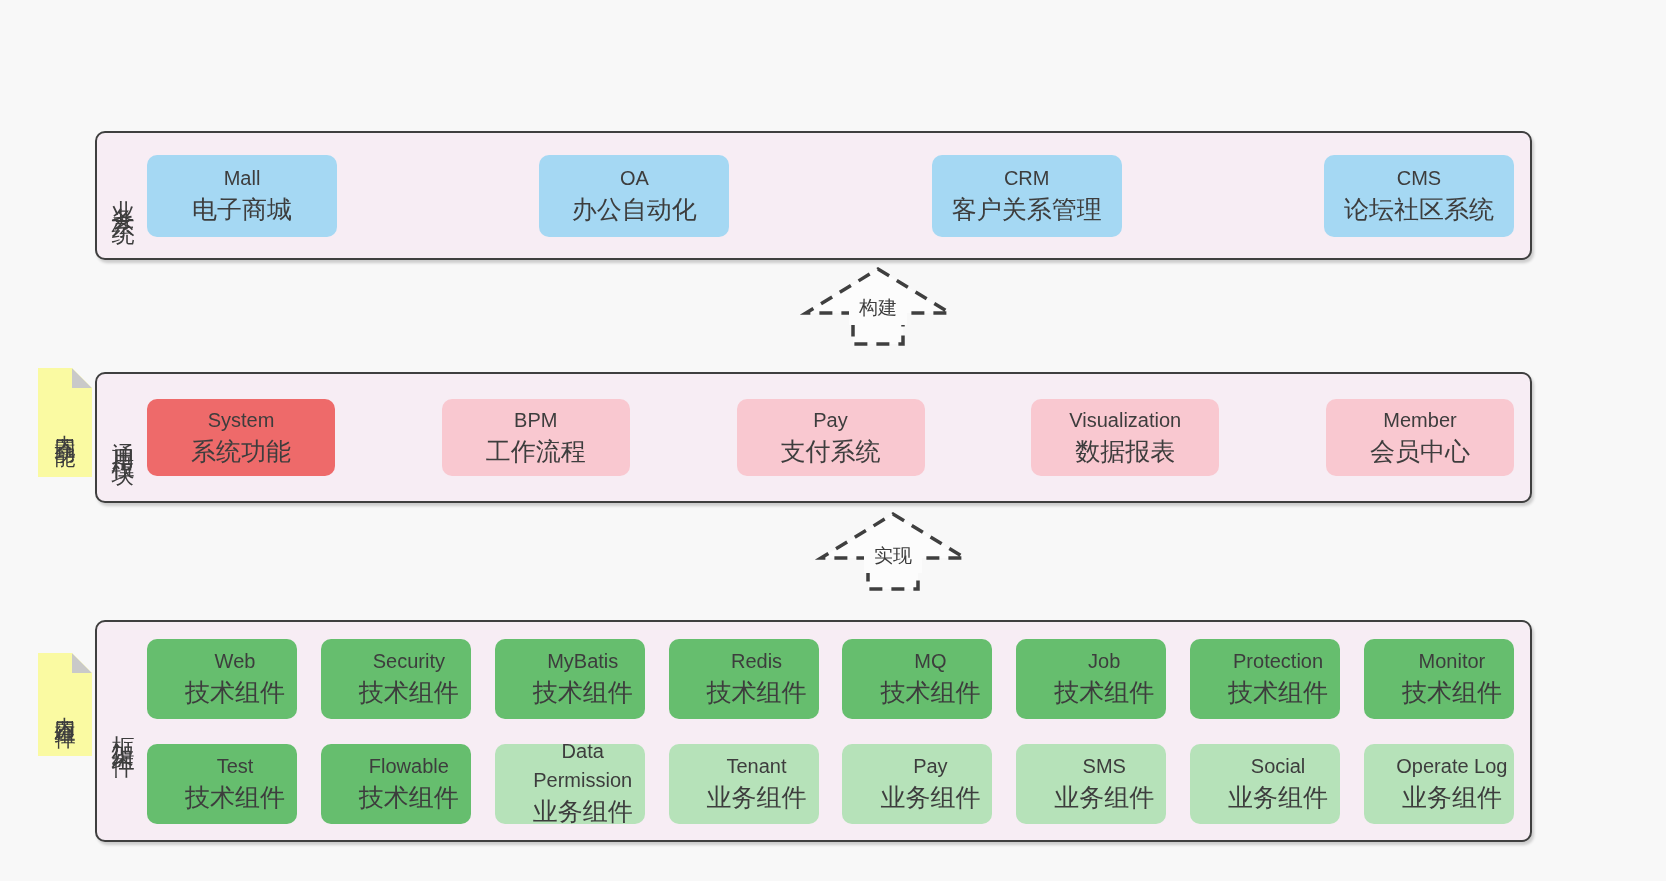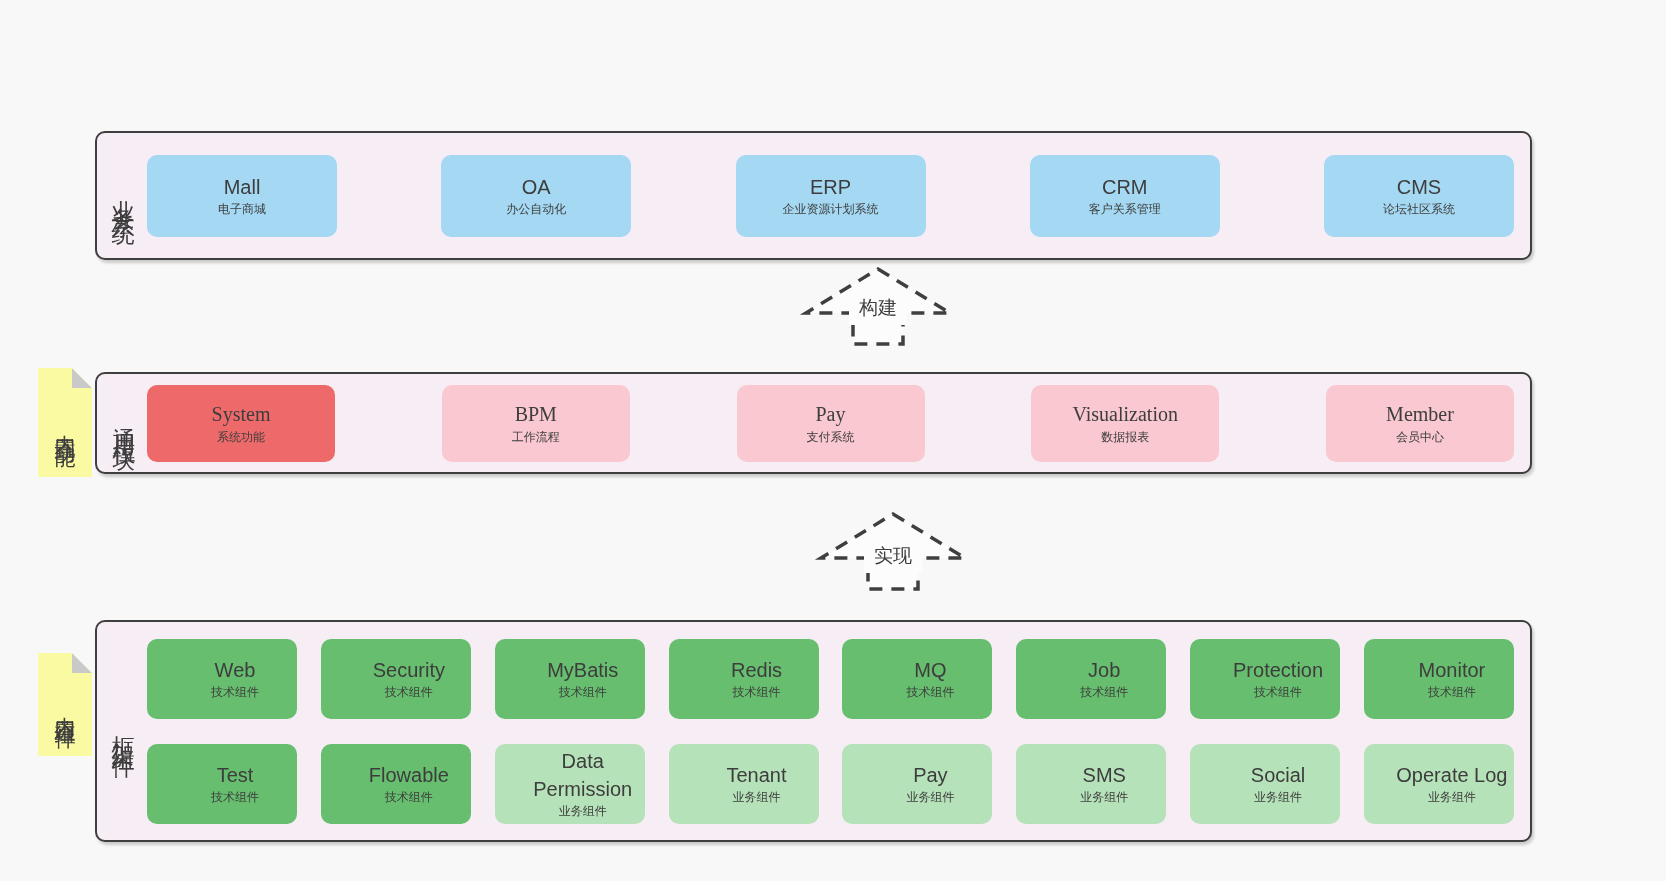--- a/index.html
+++ b/index.html
@@ -22,21 +22,21 @@
     left: 95px;
     width: 1437px;
     background: #f7edf4;
     border: 2px solid #3f3f3f;
     border-radius: 10px;
     box-shadow: 2px 3px 3px rgba(0,0,0,0.18);
     box-sizing: border-box;
     z-index: 1;
   }
   #band-0 { top: 123px; height: 129px; margin-top: 8px; }
-  #band-1 { top: 372px; height: 102px; font-family: Liberation Serif, serif; }
+  #band-1 { top: 372px; height: 131px; }
   #band-2 { top: 620px; height: 222px; }
 
   .band-label {
     position: absolute;
     left: 8px; top: 0; bottom: 0;
     width: 38px;
     display: flex;
     align-items: center;
     justify-content: center;
     writing-mode: vertical-rl;
@@ -65,21 +65,21 @@
     justify-content: center;
     text-align: center;
     box-sizing: border-box;
     padding: 4px 6px;
     line-height: 1.42;
   }
   #band-0 .box { width: 190px; height: 82px; }
   #band-1 .box { width: 188px; height: 77px; }
   #band-2 .box { width: 150px; height: 80px; padding-left: 32px; }
   .box-title { font-size: 20px; }
-  .box-sub   { font-size: 12px; }
+  .box-sub   { font-size: 25px; }
 
   .v-blue        { background: #a5d8f3; }
   .v-red         { background: #ee6a6a; }
   .v-pink        { background: #f9c8d0; }
   .v-green       { background: #66be6e; }
   .v-light-green { background: #b6e2b9; }
 
   
   .note {
     position: absolute;
@@ -148,24 +148,20 @@
         <div class="row">
           <div class="box v-blue">
             <div class="box-title">Mall</div>
             <div class="box-sub">电子商城</div>
           </div>
           <div class="box v-blue">
             <div class="box-title">OA</div>
             <div class="box-sub">办公自动化</div>
           </div>
           <div class="box v-blue">
-            <div class="box-title">ERP</div>
-            <div class="box-sub">企业资源计划系统</div>
-          </div>
-          <div class="box v-blue">
             <div class="box-title">CRM</div>
             <div class="box-sub">客户关系管理</div>
           </div>
           <div class="box v-blue">
             <div class="box-title">CMS</div>
             <div class="box-sub">论坛社区系统</div>
           </div>
         </div>
       </div>
   </div>

